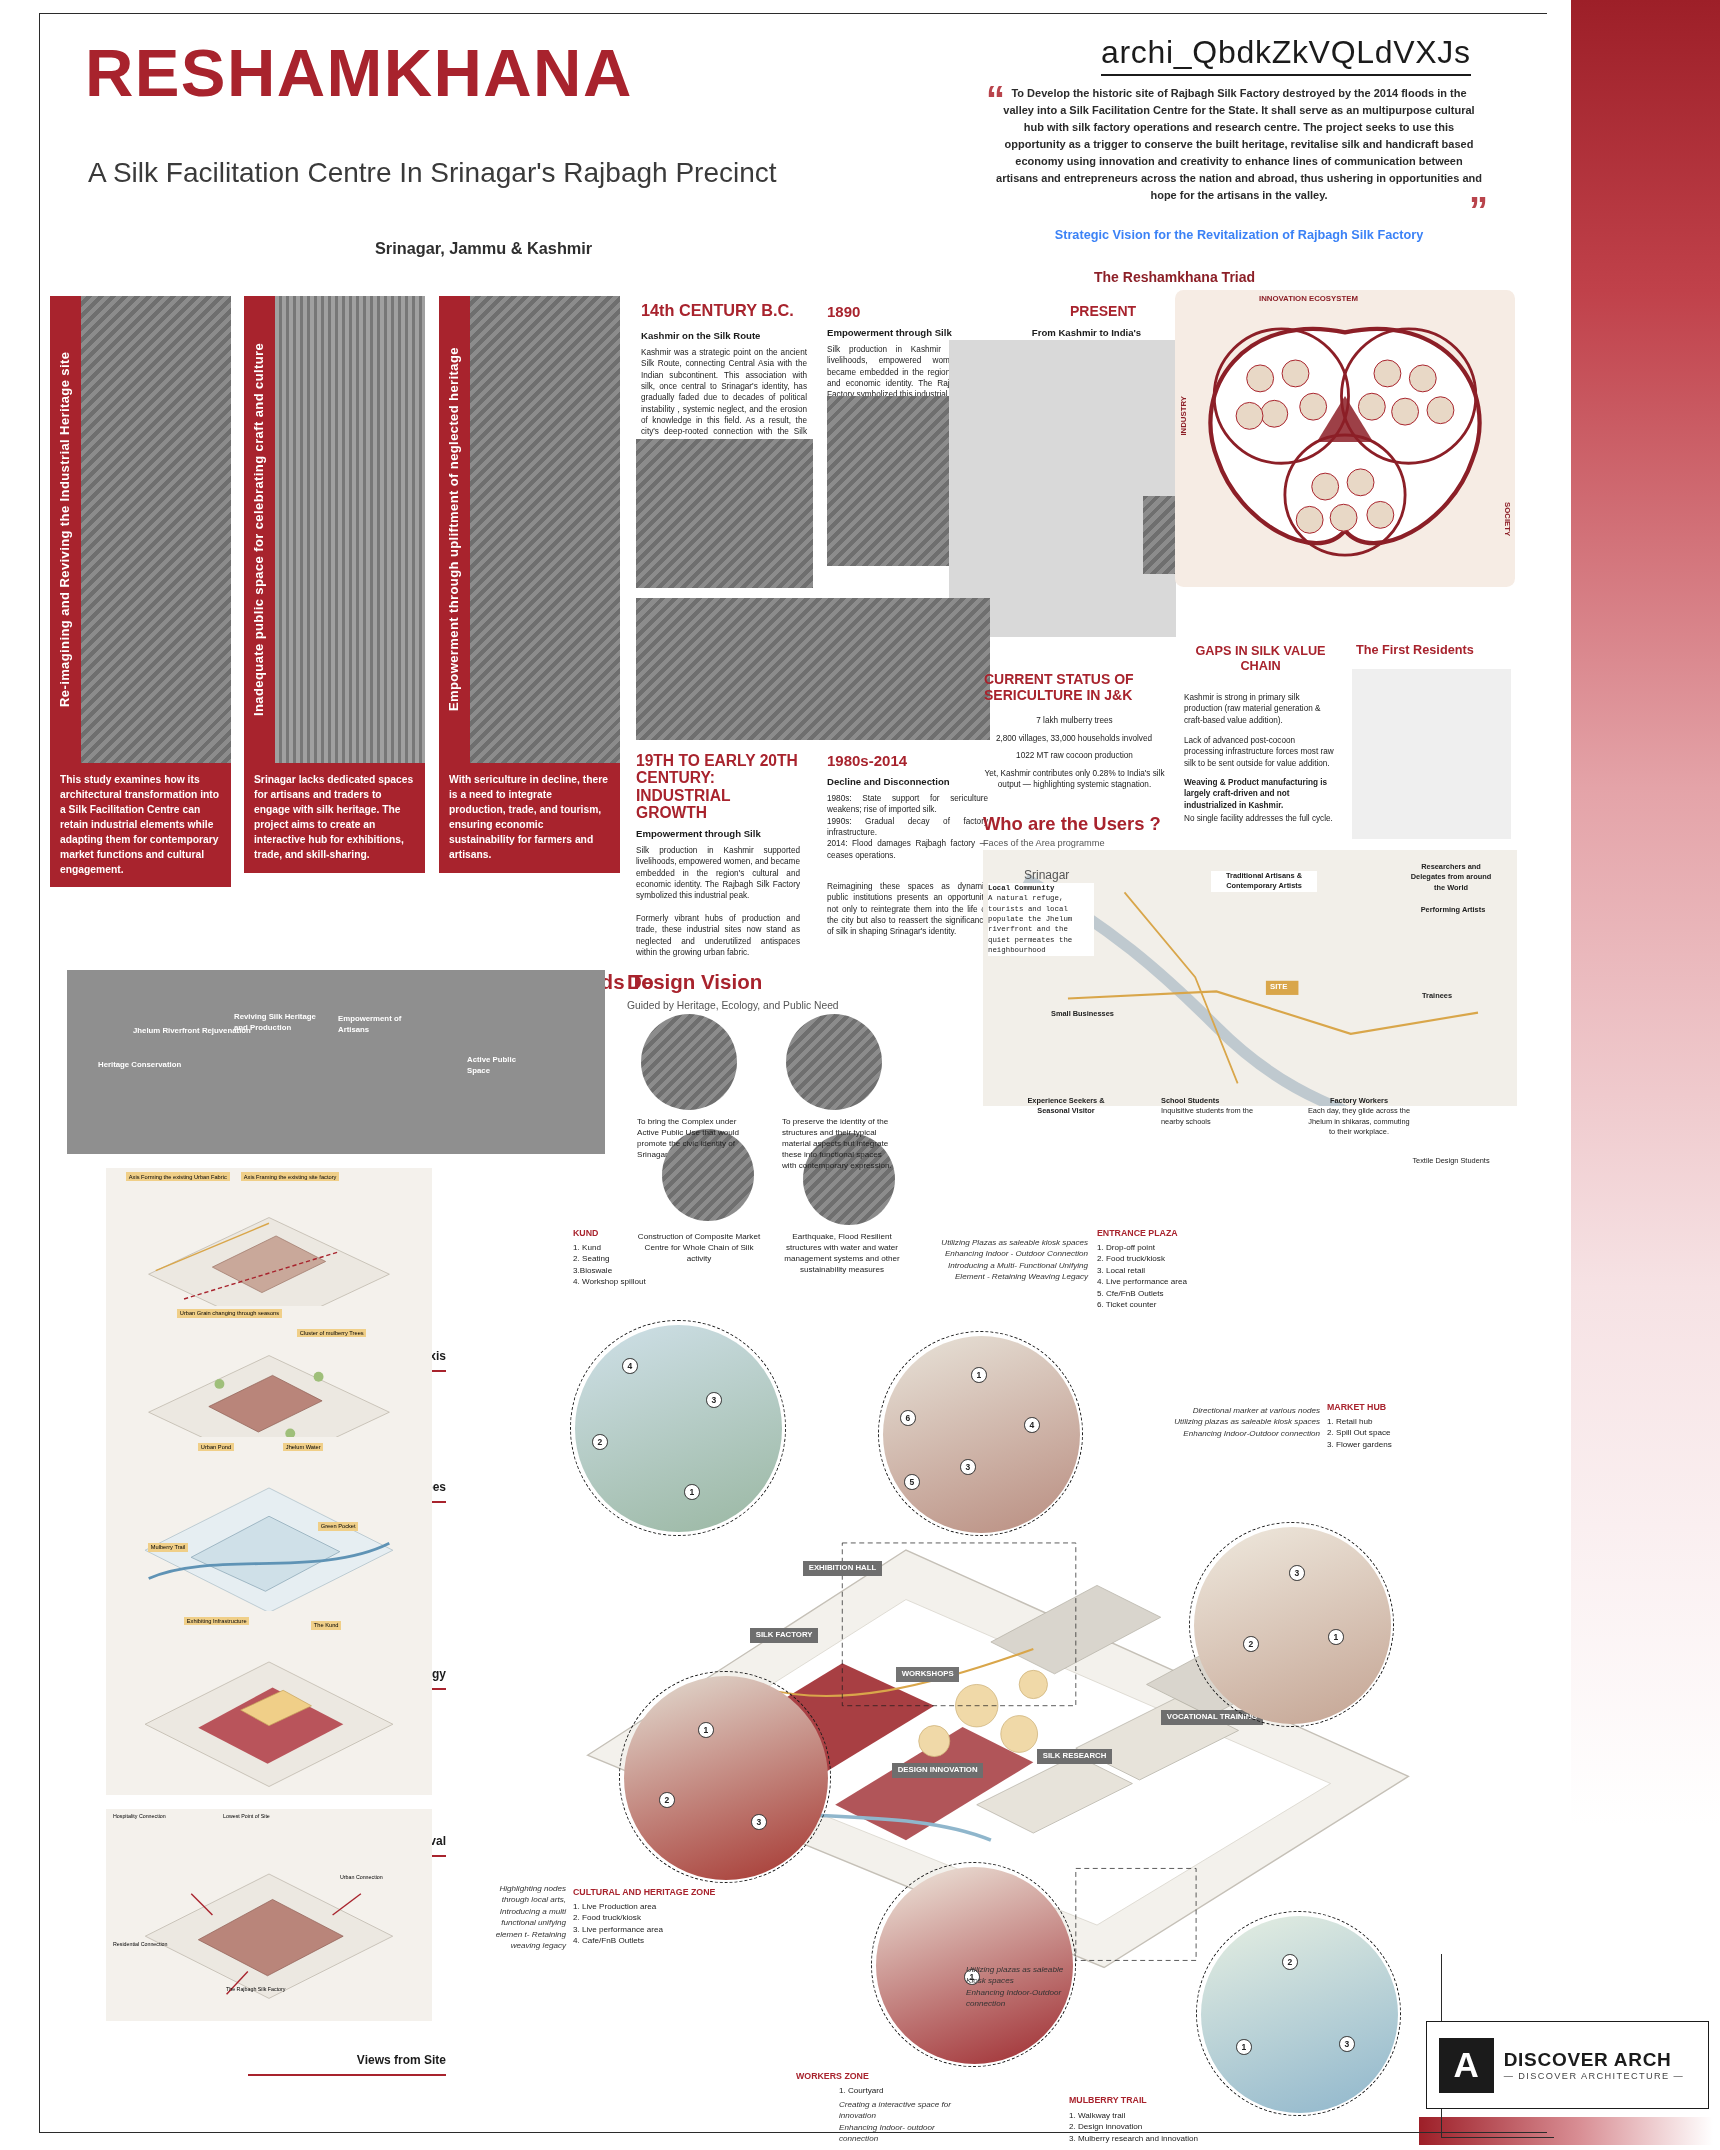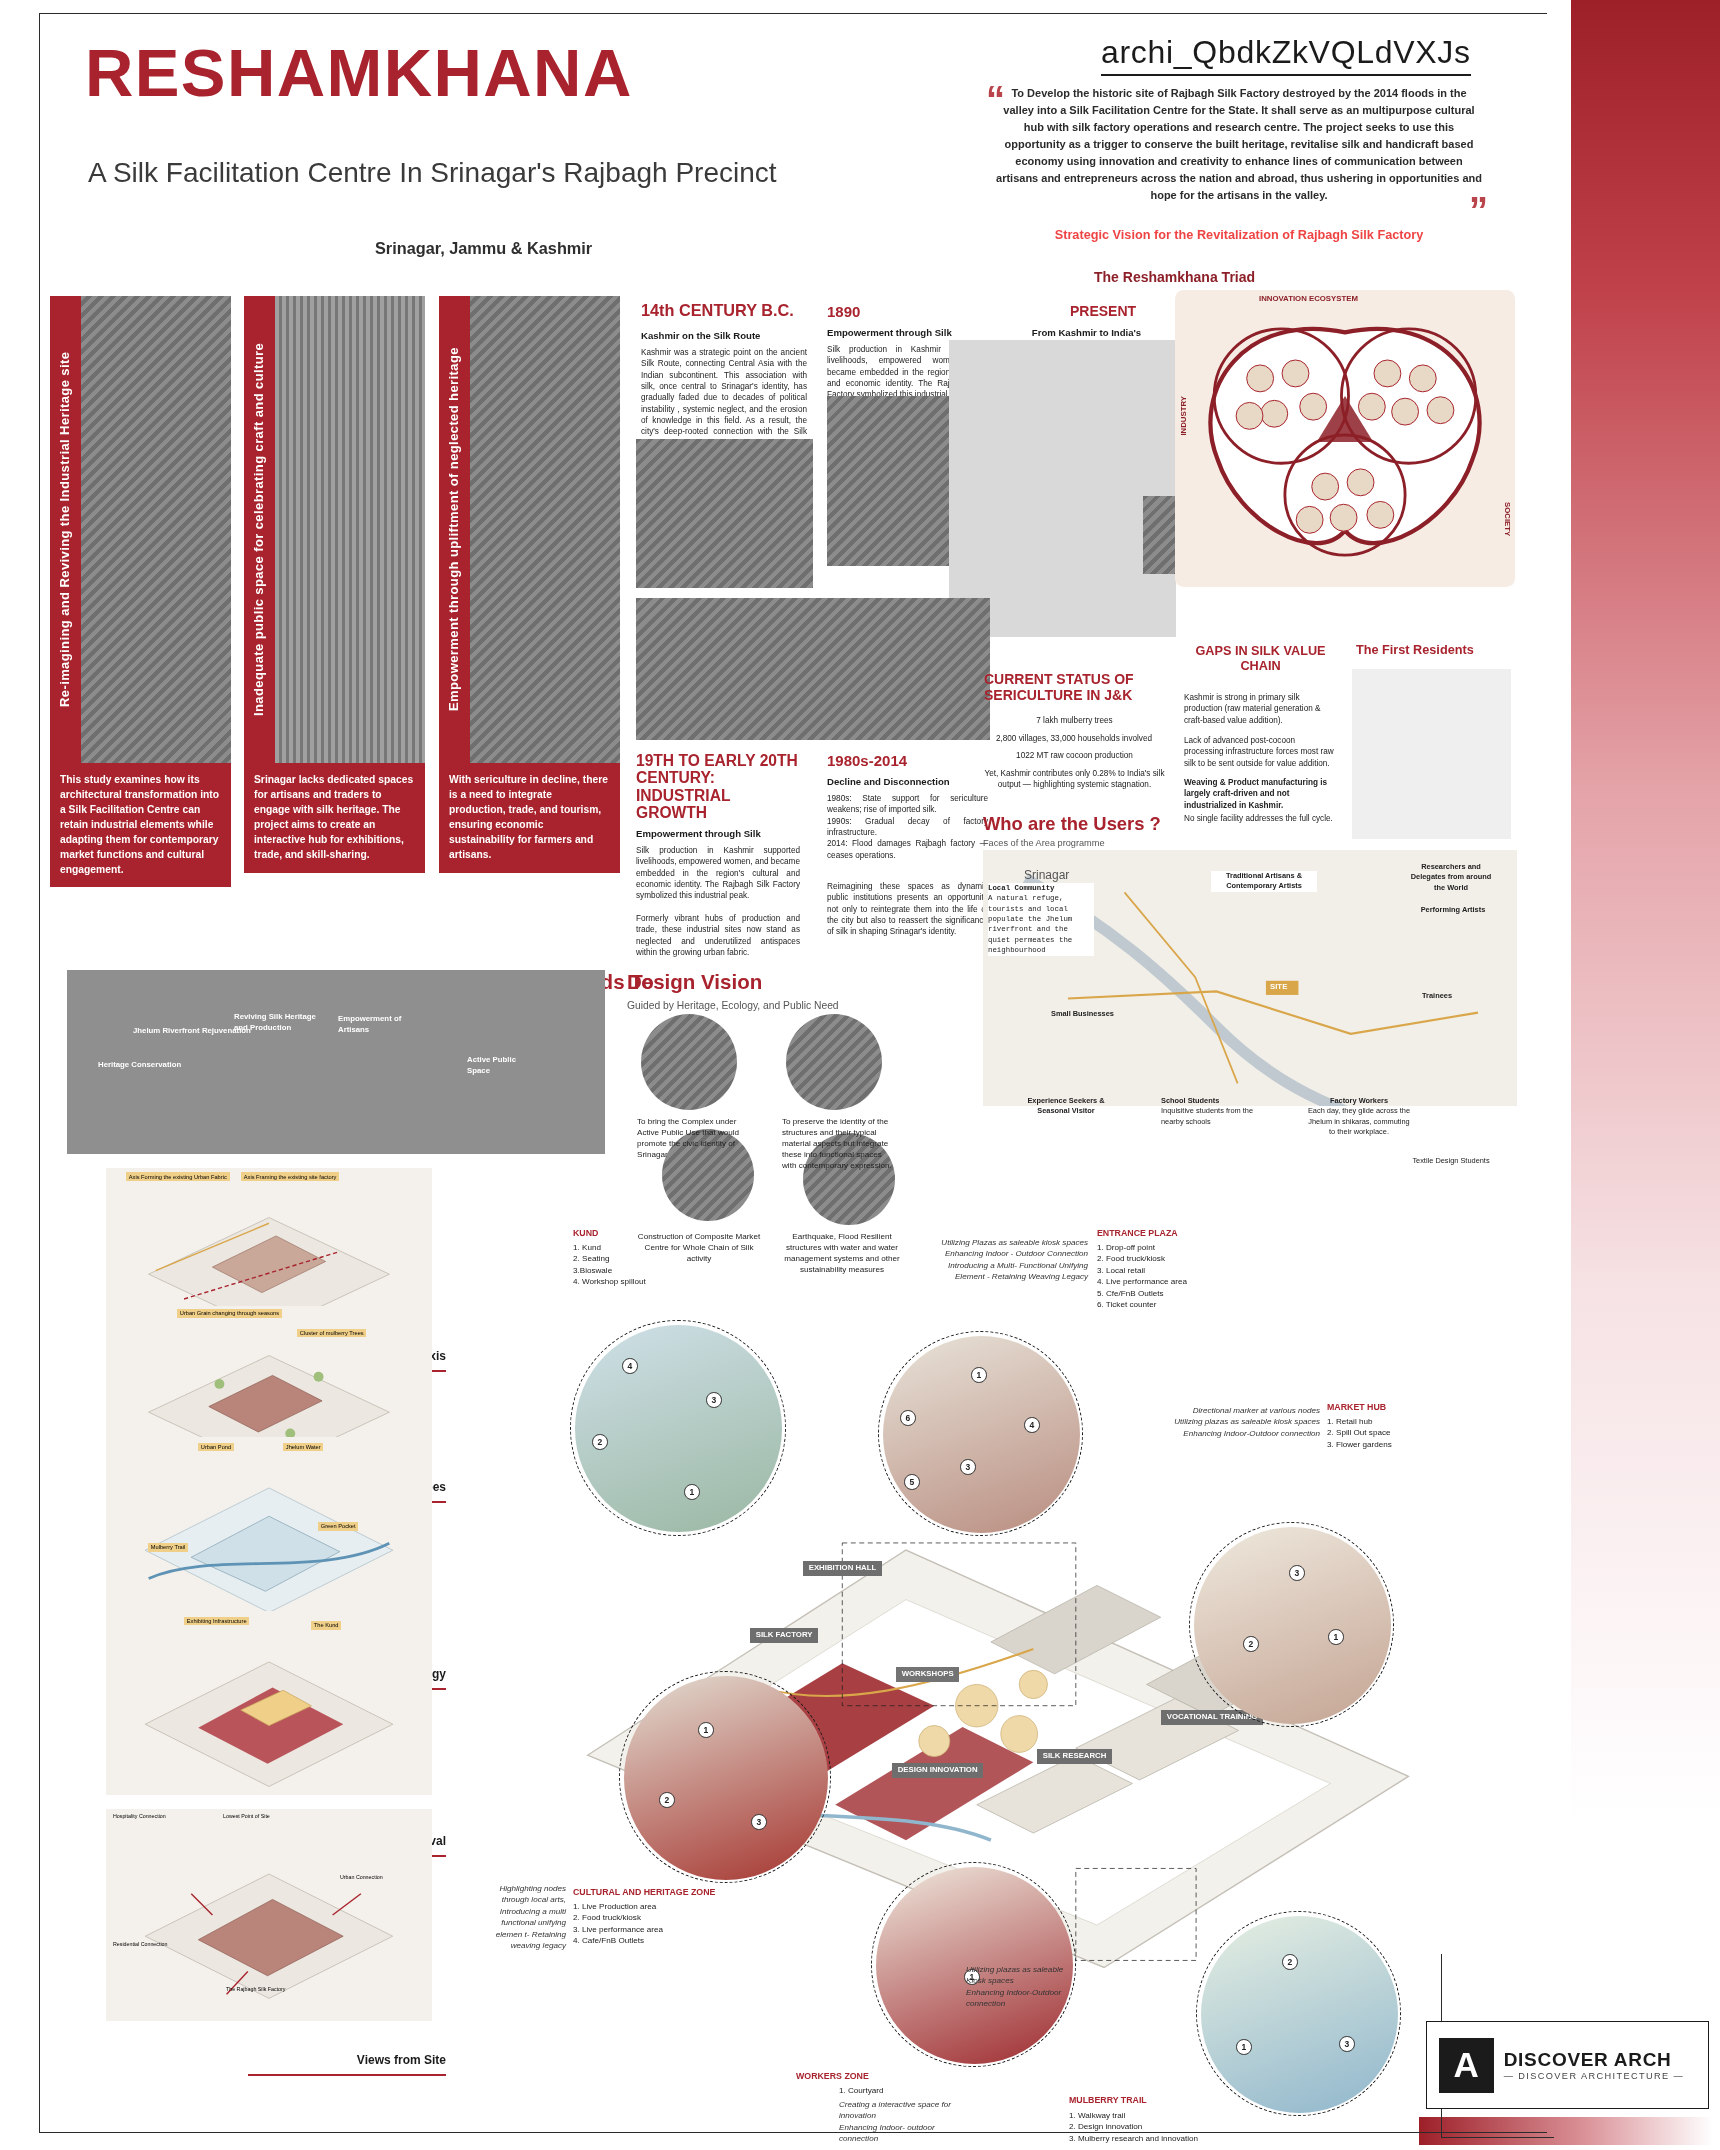--- a/index.html
+++ b/index.html
@@ -54,21 +54,21 @@
     font-size:32px; color:#1b1b1b; letter-spacing:0.7px;
     border-bottom:2.1px solid #1b1b1b; padding-bottom:2.8px;
   }
   .vision-box {
     position:absolute; left:995px; top:85px; width:488px;
     font-size:11px; line-height:1.55; color:#2b2b2b; text-align:center;
     font-weight:bold;
   }
   .vision-caption {
     position:absolute; left:995px; top:228px; width:488px;
-    text-align:center; font-size:12.7px; font-weight:bold; color:#ef4444;
+    text-align:center; font-size:12.7px; font-weight:bold; color:#3b82f6;
   }
   .quote-mark { position:absolute; color:#b9444c; font-size:38px; font-weight:bold; }
 
   
   .panel { position:absolute; width:181px; }
   .panel .strip-img { width:181px; height:467px; background:#7c7c7c; position:relative; overflow:hidden; }
   .panel .vtext {
     position:absolute; left:-2.1px; top:0; width:33px; height:467px;
     background:#a8232d; color:#fff; writing-mode:vertical-rl; transform:rotate(180deg);
     font-size:13px; font-weight:bold; display:flex; align-items:center; justify-content:center;

